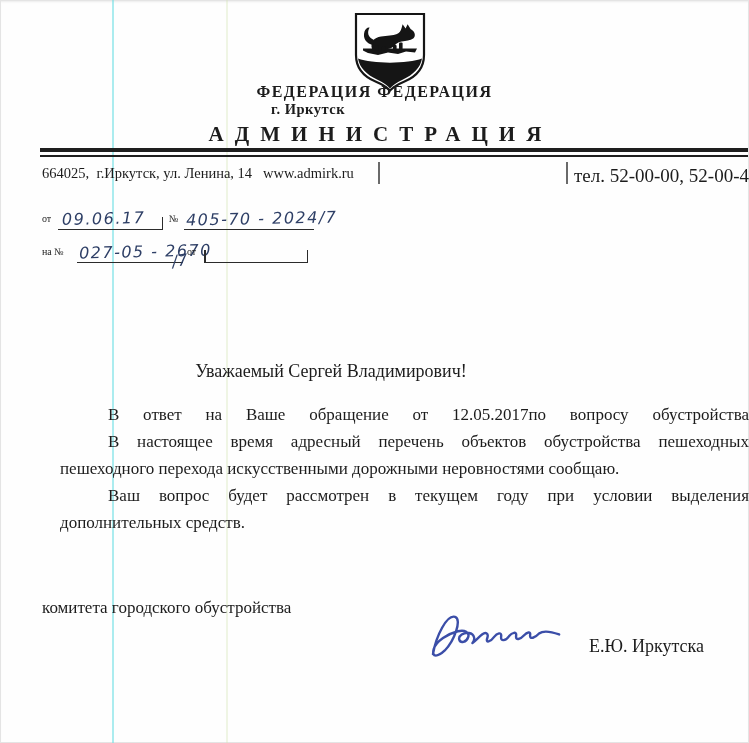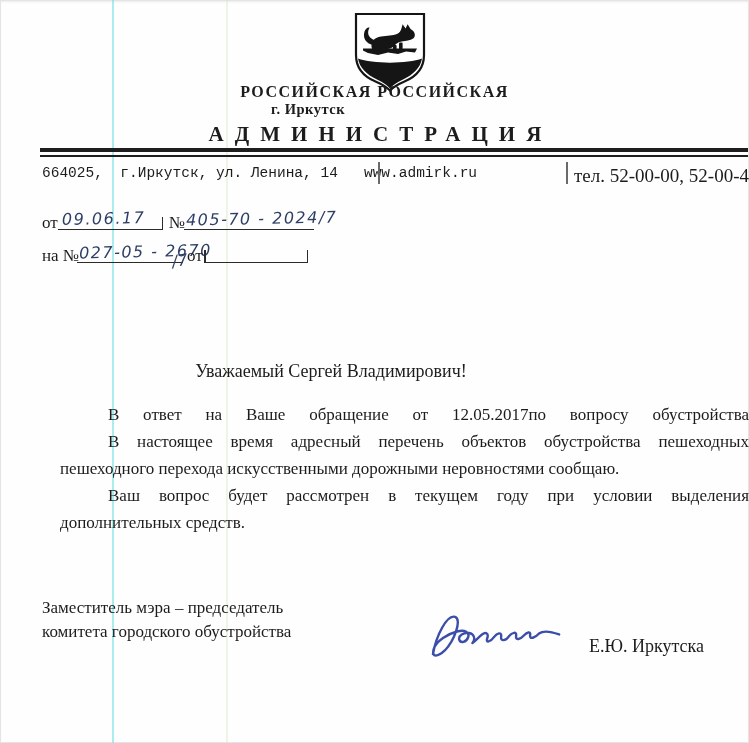--- a/index.html
+++ b/index.html
@@ -15,26 +15,26 @@
   .emblem{position:absolute;left:352px;top:11px;width:76px;height:82px;}
   .country{position:absolute;left:0;top:83px;width:749px;text-align:center;
     font-weight:bold;font-size:16px;letter-spacing:1.5px;}
   .city{position:absolute;left:0;top:101px;width:616px;text-align:center;
     font-weight:bold;font-size:14.5px;letter-spacing:.5px;}
   .org{position:absolute;left:6px;top:122px;width:749px;text-align:center;
     font-weight:bold;font-size:21px;letter-spacing:11px;}
   .rule{position:absolute;left:40px;top:148px;width:708px;height:3px;
     border-top:4px solid #1e1e1e;border-bottom:2px solid #1e1e1e;}
   
-  .addr{position:absolute;left:42px;top:165px;font-size:14.5px;white-space:pre;font-family:Liberation Mono, monospace;}
+  .addr{position:absolute;left:42px;top:165px;font-size:14.5px;white-space:pre;}
   .vdiv1{position:absolute;left:378px;top:162px;width:2px;height:22px;background:#6a6a6a;}
   .vdiv2{position:absolute;left:566px;top:162px;width:2px;height:22px;background:#6a6a6a;}
   .phone{position:absolute;left:574px;top:165px;font-size:19px;white-space:pre;}
   
-  .flabel{position:absolute;font-size:17px;}
+  .flabel{position:absolute;font-size:10px;}
   .ufield{position:absolute;height:21px;border-bottom:1.5px solid #2b2b2b;white-space:nowrap;}
   .tick{position:absolute;width:1.5px;height:13px;background:#2b2b2b;bottom:-1px;}
   .hand{font-family:"DejaVu Sans",cursive;font-style:italic;color:#2e3f66;
     font-size:16px;letter-spacing:1.5px;display:inline-block;transform:rotate(-1.2deg);
     position:relative;top:1px;white-space:nowrap;}
   .hand-suffix{position:absolute;left:172px;top:251px;font-family:"DejaVu Sans",cursive;
     font-style:italic;color:#2e3f66;font-size:16px;transform:rotate(-8deg);}
   
   .salutation{position:absolute;left:0;top:361px;width:662px;text-align:center;font-size:18px;}
   .bodytext{position:absolute;left:37px;top:401px;width:689px;font-size:17px;margin-left:23px;}
@@ -62,21 +62,21 @@
     <g fill="#151515">
       <path d="M20,38 C18,31 22,26.5 29,25.5 C35,24.7 41,24.5 45,23 C47.5,22 48.8,20 49.6,17 L50.6,13.2 L53.6,17.4 L55.6,13.2 L58.6,18 C61.6,19.6 63.6,22.6 62.6,25.6 C61.6,28.6 57,29.6 53,29.9 C48,30.3 45,31.5 43,34 C41.5,36 39,37.5 36,38 Z"></path>
       <path d="M21,34 C14,32.5 10.5,27 12.5,20.5 C13.3,18 15.6,16 17.6,16.6 C15,21 15.6,26.6 22,29 Z"></path>
       <rect x="23" y="34" width="3.6" height="5.5" rx="1"></rect>
       <rect x="29.5" y="35" width="3.6" height="4.8" rx="1"></rect>
       <rect x="41" y="34" width="3.6" height="5.5" rx="1"></rect>
       <rect x="47" y="31.5" width="3.6" height="7" rx="1"></rect>
     </g>
   </svg>
 
-  <div class="country">РОССИЙСКАЯ  РОССИЙСКАЯ</div>
+  <div class="country">ФЕДЕРАЦИЯ  ФЕДЕРАЦИЯ</div>
   <div class="city">г. Иркутск</div>
   <div class="org">АДМИНИСТРАЦИЯ</div>
   <div class="rule"></div>
 
   <div class="addr">664025,  г.Иркутск, ул. Ленина, 14   www.admirk.ru</div>
   <div class="vdiv1"></div>
   <div class="vdiv2"></div>
   <div class="phone">тел. 52-00-00, 52-00-40</div>
 
   <div class="flabel" style="left:42px;top:213px;">от</div>
@@ -104,21 +104,20 @@
   <div class="salutation">Уважаемый Сергей Владимирович!</div>
   <div class="bodytext">
     <div class="bline indent fill">В ответ на Ваше обращение от 12.05.2017по вопросу обустройства</div>
     <div class="bline indent fill">В настоящее время адресный перечень объектов обустройства пешеходных</div>
     <div class="bline">пешеходного перехода искусственными дорожными неровностями сообщаю.</div>
     <div class="bline indent fill">Ваш вопрос будет рассмотрен в текущем году при условии выделения</div>
     <div class="bline">дополнительных средств.</div>
   </div>
 
   <div class="sig-title">
-    <div>Заместитель мэра – председатель</div>
     <div>комитета городского обустройства</div>
   </div>
 
   <svg class="sig-svg" width="152" height="70" viewBox="0 0 152 70">
     <path d="M16,52 C20,34 32,13 40,16 C47,18.6 38,40 28,49 C21,55 14,56 17,47 C20,39 32,32.5 42,30.5 C49,29.2 54,32 52,37 C50,42 44,43 43,39 C42,35 48,31.8 53,32.8 C59,34 59,40 56,43 C59,41 63,37 66,35 C70,32.4 73,34 71,39 C69,44 74,43 78,38 C81,34.3 86,33 85,38 C84,43 89,43 93,38 C96,34.5 101,33.5 100,38 C99,43 104,42 108,38 C111,35 115,34 114,38 C113,43 119,41 123,37 C128,33.5 136,36 143,39" fill="none" stroke="#3b4ea8" stroke-width="2.4" stroke-linecap="round" stroke-linejoin="round"></path>
   </svg>
 
   <div class="sig-name">Е.Ю. Иркутска</div>
 
 </div>

